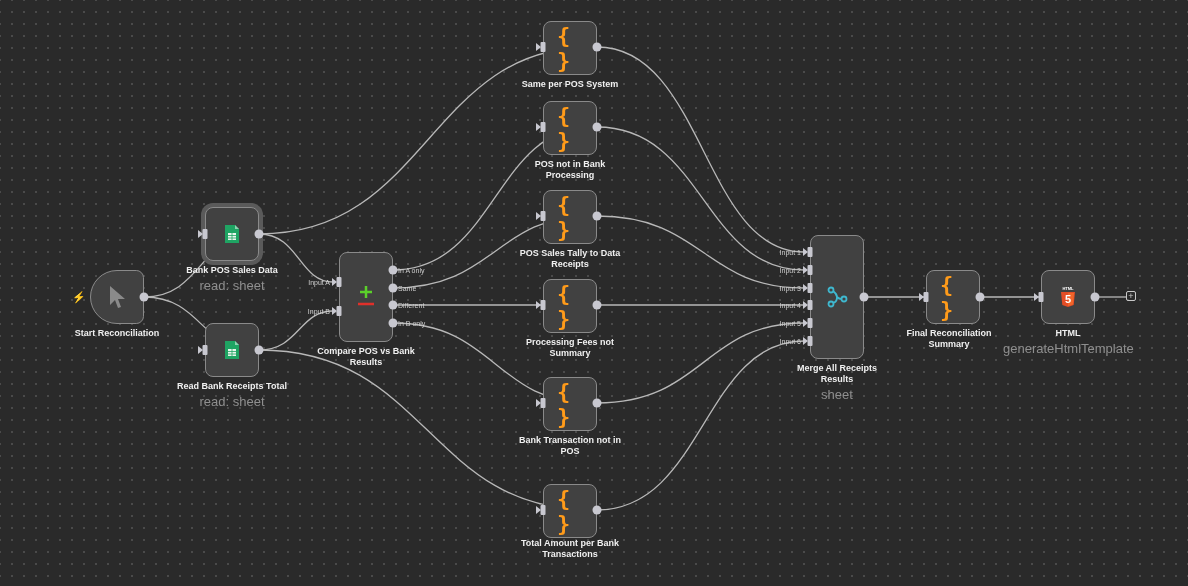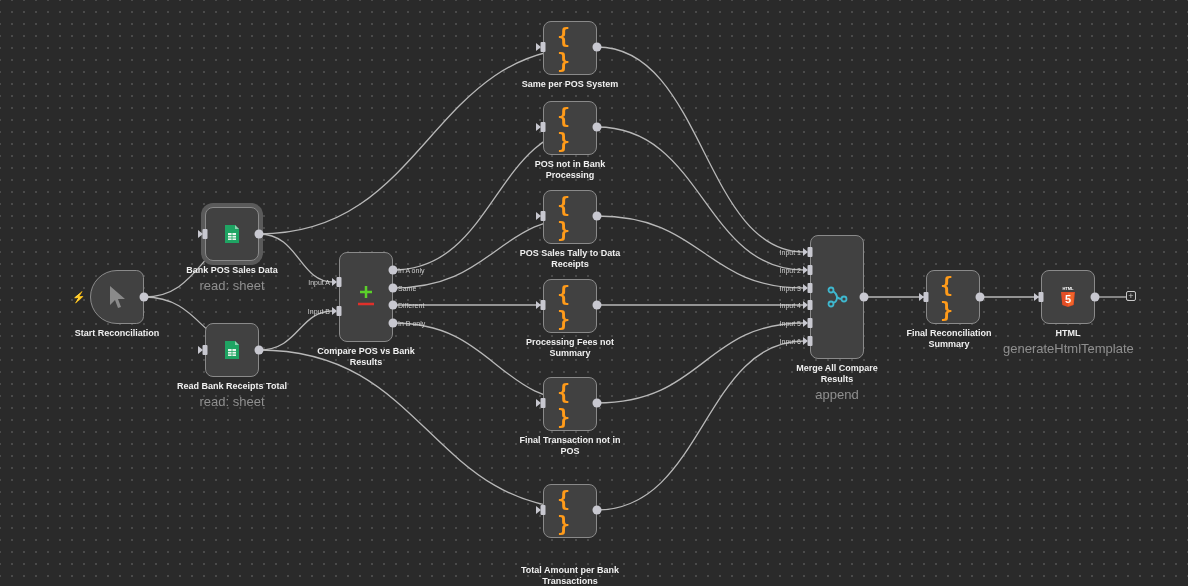--- a/index.html
+++ b/index.html
@@ -133,37 +133,37 @@
 <div class="label" style="left:570px;top:248px;width:110px;">POS Sales Tally to Data Receipts</div>
 
 <div class="node" style="left:543px;top:279px;width:54px;height:54px;">
     <span class="icon braces">{ }</span>
   </div>
 <div class="label" style="left:570px;top:337px;width:100px;">Processing Fees not Summary</div>
 
 <div class="node" style="left:543px;top:377px;width:54px;height:54px;">
     <span class="icon braces">{ }</span>
   </div>
-<div class="label" style="left:570px;top:435px;width:110px;">Final Transaction not in POS</div>
+<div class="label" style="left:570px;top:435px;width:110px;">Bank Transaction not in POS</div>
 
 <div class="node" style="left:543px;top:484px;width:54px;height:54px;">
     <span class="icon braces">{ }</span>
   </div>
-<div class="label" style="left:570px;top:565px;width:110px;">Total Amount per Bank Transactions</div>
+<div class="label" style="left:570px;top:538px;width:110px;">Total Amount per Bank Transactions</div>
 
 <div class="node" style="left:810px;top:235px;width:54px;height:124px;">
   <svg class="icon" width="22" height="22" viewBox="0 0 22 22">
       <circle cx="5" cy="4" r="2.5" fill="none" stroke="#3fb8cf" stroke-width="1.8"></circle>
       <circle cx="5" cy="18" r="2.5" fill="none" stroke="#3fb8cf" stroke-width="1.8"></circle>
       <circle cx="18" cy="13" r="2.5" fill="none" stroke="#3fb8cf" stroke-width="1.8"></circle>
       <path d="M7 5 Q11 8 11 11 Q11 16 7 17 M11 11 Q13 13 15.5 13" fill="none" stroke="#3fb8cf" stroke-width="1.8"></path>
     </svg>
 </div>
-<div class="label" style="left:837px;top:363px;width:100px;">Merge All Compare Results</div>
-<div class="sub" style="left:837px;top:387px;">append</div>
+<div class="label" style="left:837px;top:363px;width:100px;">Merge All Receipts Results</div>
+<div class="sub" style="left:837px;top:387px;">sheet</div>
 
 <div class="node" style="left:926px;top:270px;width:54px;height:54px;">
     <span class="icon braces">{ }</span>
   </div>
 <div class="label" style="left:907px;top:328px;width:100px;margin-left:42px;">Final Reconciliation Summary</div>
 
 <div class="node" style="left:1041px;top:270px;width:54px;height:54px;">
   <svg class="icon" width="18" height="22" viewBox="0 0 18 22">
       <text x="9" y="4" font-size="4" fill="#fff" text-anchor="middle" font-family="Liberation Sans, sans-serif" font-weight="bold">HTML</text>
       <path d="M2 6 H16 L14.7 19 L9 21 L3.3 19 Z" fill="#e44d26"></path>

